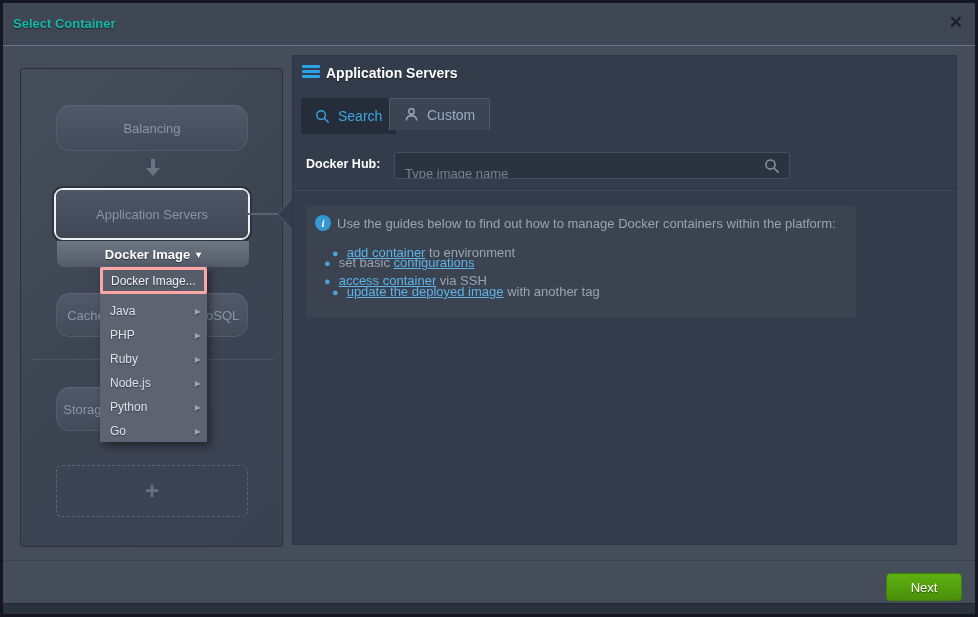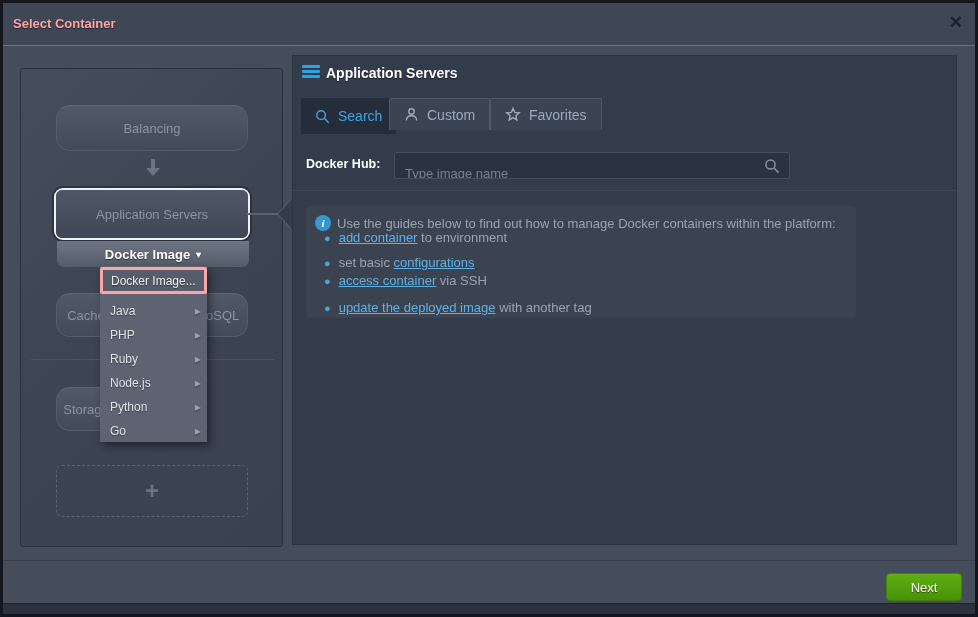--- a/index.html
+++ b/index.html
@@ -3,21 +3,21 @@
 <meta charset="utf-8">
 <style>
   * { margin:0; padding:0; box-sizing:border-box; }
   html,body { width:978px; height:617px; }
   body { font-family:"Liberation Sans", sans-serif; background:#14171f; position:relative; overflow:hidden; }
 
   .dialog { position:absolute; left:3px; top:3px; width:972px; height:611px; background:#454c5a; }
 
   
   .titlebar { position:absolute; left:0; top:0; width:100%; height:43px; background:#3f4654; border-bottom:1px solid #6b7486; }
-  .title { position:absolute; left:10px; top:13px; font-size:13px; font-weight:bold; color:#fca5a5; text-shadow:0 1px 1px rgba(10,14,20,.6); }
+  .title { position:absolute; left:10px; top:13px; font-size:13px; font-weight:bold; color:#14b8a6; text-shadow:0 1px 1px rgba(10,14,20,.6); }
   .close { position:absolute; right:12px; top:10px; font-size:17px; font-weight:bold; color:#1d2129; cursor:pointer; line-height:20px; }
 
   
   .bottombar { position:absolute; left:0; bottom:0; width:100%; height:11px; background:#2b313d; border-top:1px solid #20252f; }
   .footer-sep { position:absolute; left:0; top:557px; width:100%; border-top:1px solid #3a414d; }
 
   
   .topology { position:absolute; left:17px; top:65px; width:263px; height:479px; border:1px solid #2b303b; border-radius:3px;
               background:linear-gradient(135deg,#464d5b 0%, #3d4452 45%, #3a4150 100%); }
   .node { position:absolute; background:linear-gradient(#515969,#434b59); border:1px solid #545d6c; border-top-color:#5d6675;
@@ -82,21 +82,21 @@
   .hub-search-icon { position:absolute; left:471px; top:20px; color:#8a93a0; }
 
   .info-box { position:absolute; left:13px; top:150px; width:550px; height:112px; background:#3b4351; border-radius:4px; }
   .info-icon { position:absolute; left:9px; top:9px; width:16px; height:16px; background:#3597d3; border-radius:50%;
                color:#ffffff; font-size:11px; font-weight:bold; font-family:"Liberation Serif", serif; font-style:italic;
                display:flex; align-items:center; justify-content:center; }
   .info-intro { position:absolute; left:31px; top:10px; font-size:13px; color:#9aa4b1; }
   .guide-row { position:absolute; left:18px; width:520px; font-size:13px; color:#9aa4b1; }
   .guide-row .dot { color:#4aa3d8; margin-right:8px; font-size:11px; }
   .guide-row a { color:#5db2e8; text-decoration:underline; cursor:pointer; }
-  .g0 { top:24px; } .g1 { top:49px; } .g2 { top:67px; } .g3 { top:94px; }
+  .g0 { top:39px;margin-left:8px; } .g1 { top:49px; } .g2 { top:67px; } .g3 { top:78px;margin-left:8px; }
 
   .next-btn { position:absolute; right:13px; bottom:13px; width:76px; height:28px; background:linear-gradient(#5db012,#4a9009);
               border:1px solid #41800a; border-radius:4px; color:#ffffff; font-size:13px; text-shadow:0 1px 1px rgba(0,0,0,.5);
               display:flex; align-items:center; justify-content:center; cursor:pointer; font-family:"Liberation Sans", sans-serif; }
 
   svg.line-icon { stroke:currentColor; fill:none; stroke-width:1.5; }
 </style>
 </head>
 <body>
 
@@ -166,26 +166,20 @@
       </svg>
       <span>Search</span>
     </div>
     <div class="tab tab-inactive tab-custom">
       <svg class="line-icon" width="15" height="15" viewBox="0 0 16 16">
         <circle cx="8" cy="4.8" r="2.9"></circle>
           <path d="M2.5 14.5 C2.5 10.8 5 9.3 8 9.3 S13.5 10.8 13.5 14.5"></path>
       </svg>
       <span>Custom</span>
     </div>
-    <div class="tab tab-inactive tab-favorites">
-      <svg class="line-icon" width="16" height="15" viewBox="0 0 16 16">
-        <path d="M8 1.5 L9.9 5.8 L14.6 6.2 L11 9.3 L12.1 13.9 L8 11.4 L3.9 13.9 L5 9.3 L1.4 6.2 L6.1 5.8 Z"></path>
-      </svg>
-      <span>Favorites</span>
-    </div>
 
     <div class="search-row">
       <span class="hub-label">Docker Hub:</span>
       <input class="hub-input" type="text" placeholder="Type image name" style="">
       <svg class="line-icon hub-search-icon" width="16" height="16" viewBox="0 0 16 16">
         <circle cx="6.5" cy="6.5" r="4.6"></circle>
           <line x1="10.2" y1="10.2" x2="14.6" y2="14.6"></line>
       </svg>
     </div>
 

